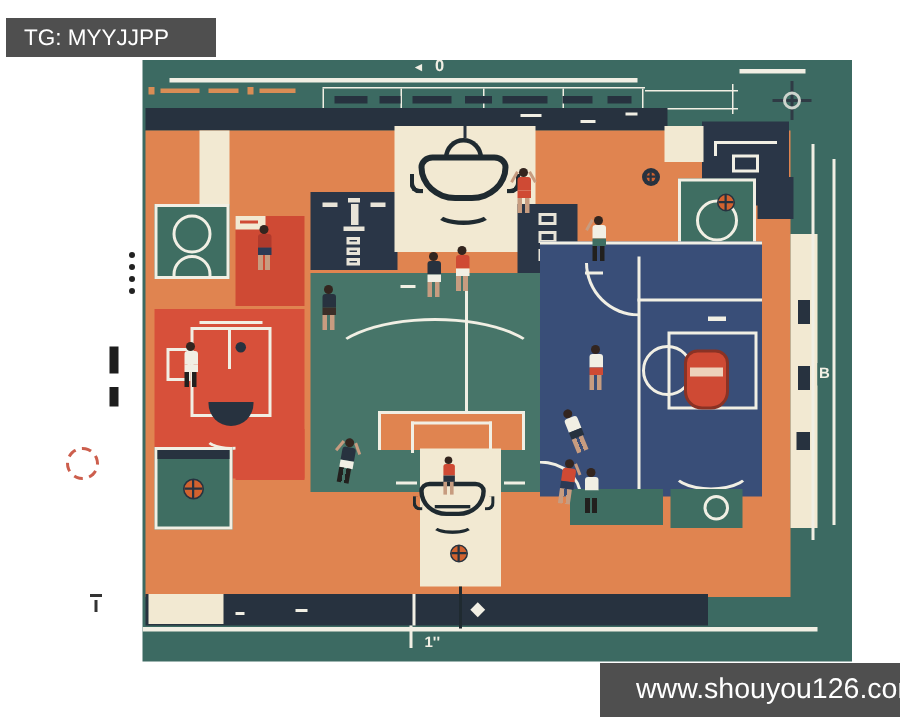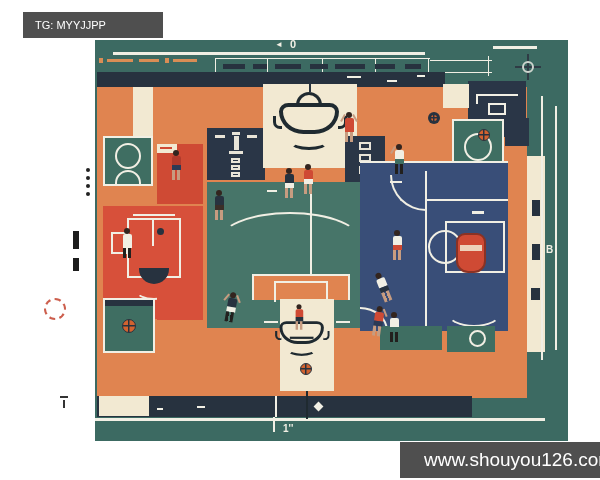--- a/index.html
+++ b/index.html
@@ -25,21 +25,21 @@
   .panel{position:absolute;}
   .teal-panel{background:#3f6e62;border:2px solid var(--line-white);box-sizing:border-box;}
   .circle-o{position:absolute;border:2px solid var(--line-white);border-radius:50%;box-sizing:border-box;}
   .arc-t{position:absolute;border:2px solid var(--line-white);border-radius:50%;border-bottom-color:transparent;border-left-color:transparent;border-right-color:transparent;box-sizing:border-box;}
   .arc-b{position:absolute;border:2px solid var(--line-white);border-radius:50%;border-top-color:transparent;border-left-color:transparent;border-right-color:transparent;box-sizing:border-box;}
   .qarc-tr{position:absolute;border-left:2px solid var(--line-white);border-bottom:2px solid var(--line-white);border-bottom-left-radius:100%;box-sizing:border-box;}
   .qarc-bl{position:absolute;border-right:2px solid var(--line-white);border-top:2px solid var(--line-white);border-top-right-radius:100%;box-sizing:border-box;}
   .outline-w{position:absolute;border:2px solid var(--line-white);box-sizing:border-box;background:transparent;}
   
   .wm{position:absolute;background:var(--watermark-gray);color:#fff;display:flex;align-items:center;}
-  .wm-tl{left:23px;top:12px;width:128px;height:26px;font-size:11px;padding-left:12px;}
+  .wm-tl{left:4px;top:12px;width:128px;height:26px;font-size:15px;padding-left:12px;}
   .wm-br{left:400px;top:442px;width:198px;height:36px;font-size:19px;padding-left:24px;}
   
   .basket{position:absolute;width:66px;height:62px;}
   .basket .dome{position:absolute;left:19px;top:0;width:26px;height:13px;border:3px solid #1f2a30;border-bottom:none;border-radius:13px 13px 0 0;box-sizing:border-box;}
   .basket .bowl{position:absolute;left:2px;top:11px;width:60px;height:31px;border:4px solid #1f2a30;border-radius:10px 10px 26px 26px/9px 9px 24px 24px;box-sizing:border-box;}
   .basket .hook-l{position:absolute;left:-4px;top:24px;width:9px;height:13px;border:3px solid #1f2a30;border-top:none;border-right:none;border-radius:0 0 0 7px;box-sizing:border-box;}
   .basket .hook-r{position:absolute;right:-4px;top:24px;width:9px;height:13px;border:3px solid #1f2a30;border-top:none;border-left:none;border-radius:0 0 7px 0;box-sizing:border-box;}
   .basket .net-arc{position:absolute;left:13px;top:42px;width:38px;height:16px;border:3px solid #1f2a30;border-top-color:transparent;border-left-color:transparent;border-right-color:transparent;border-radius:50%;box-sizing:border-box;}
   .basket .inner-line{position:absolute;left:16px;top:32px;width:32px;height:3px;background:#1f2a30;}
   

